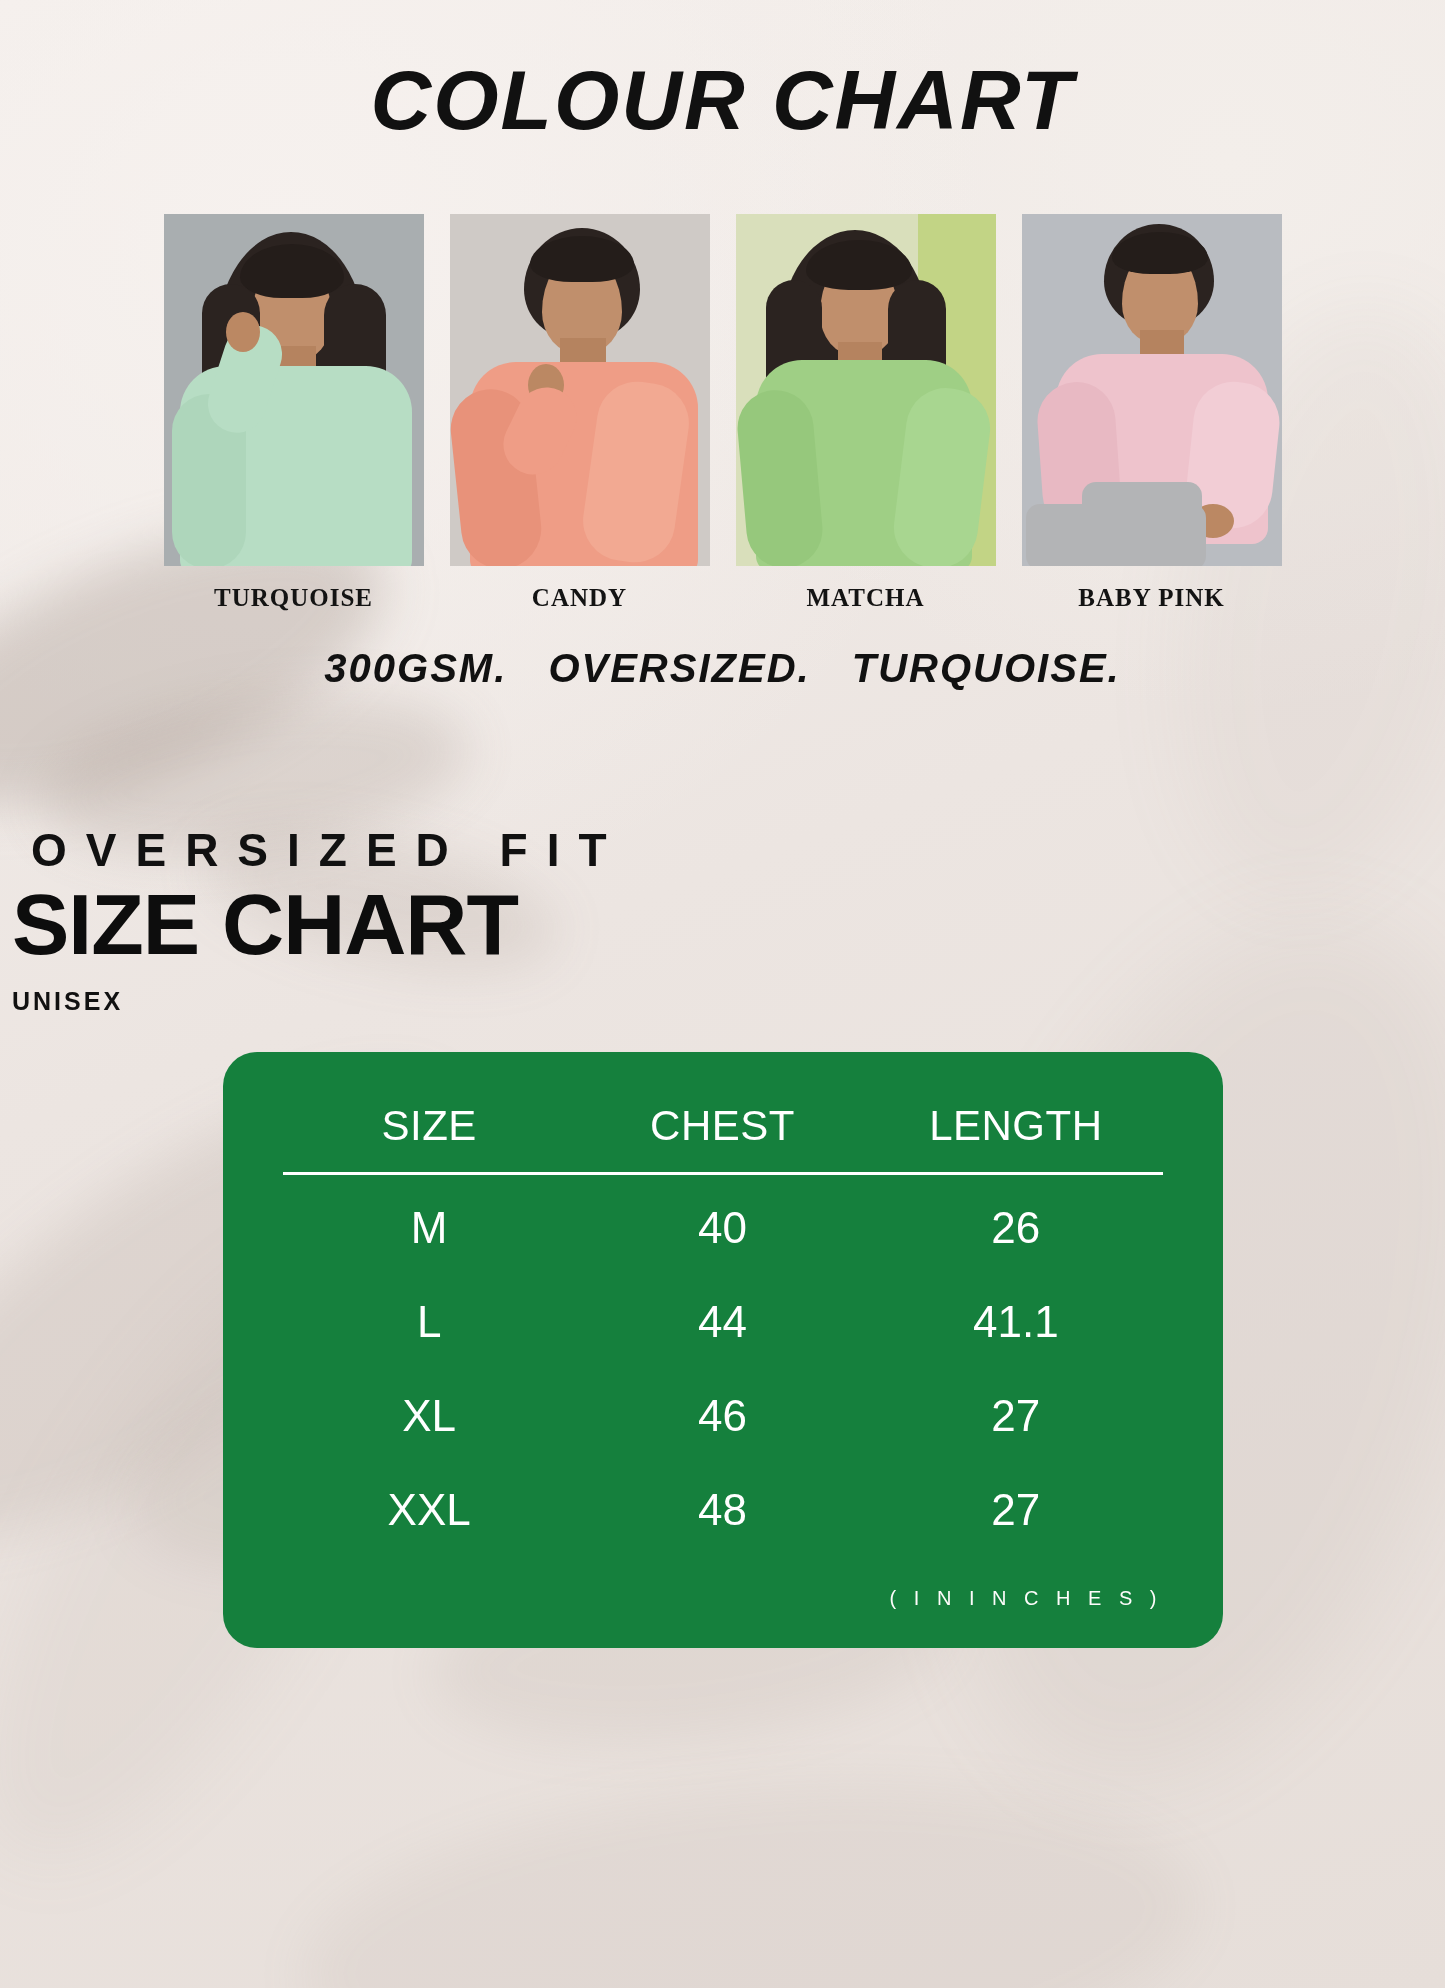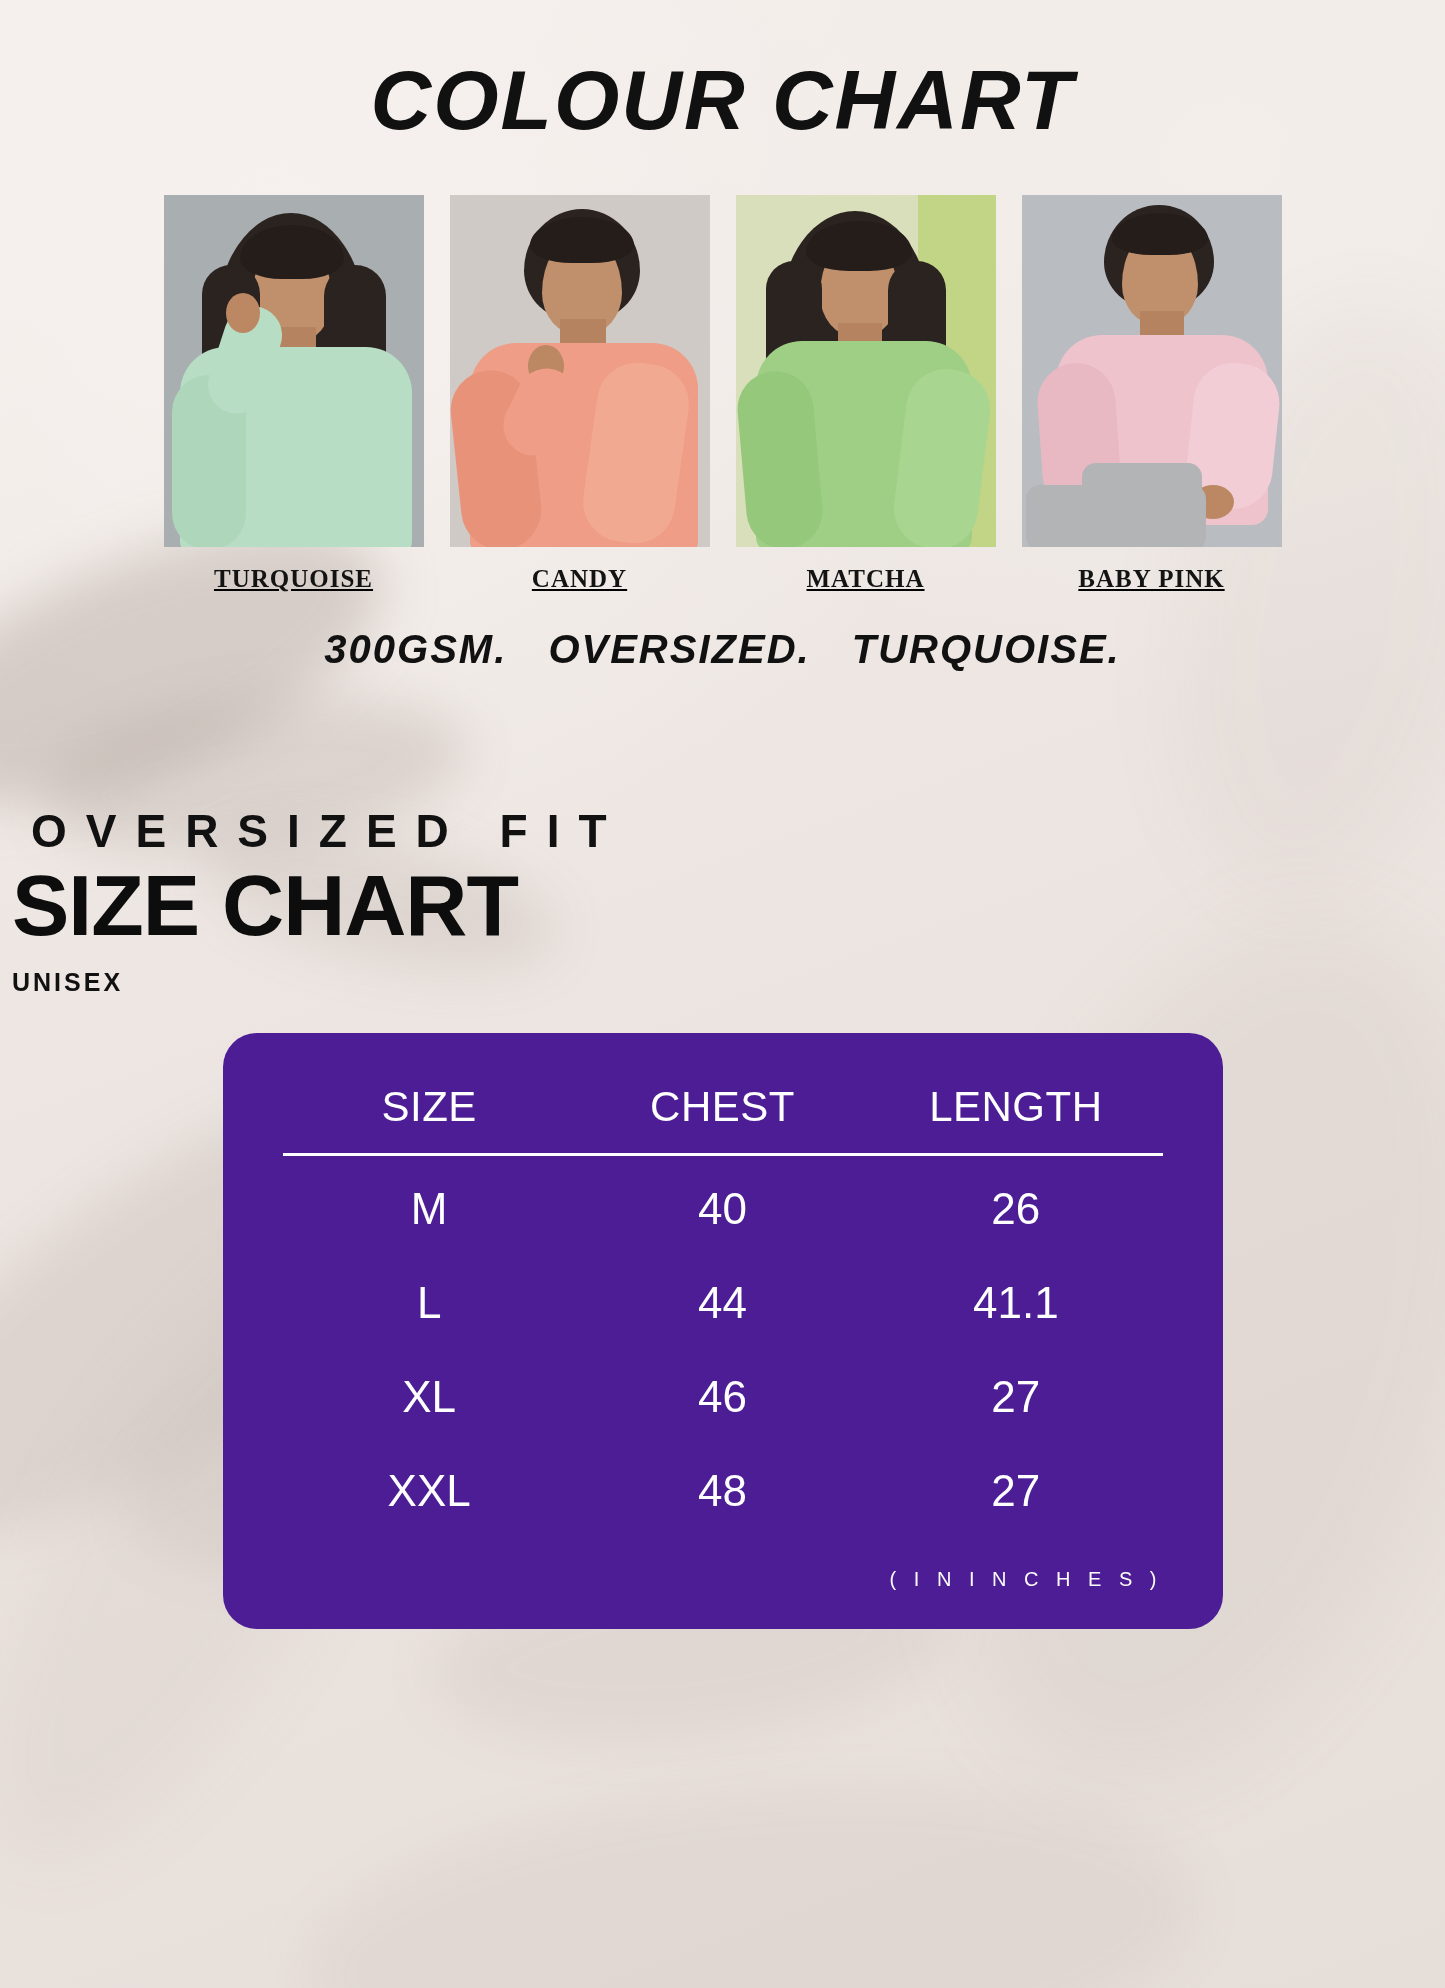--- a/index.html
+++ b/index.html
@@ -56,23 +56,22 @@
     color: #111;
     margin: 52px 0 0 0;
     font-family: "Liberation Sans", sans-serif;
   }
 
   
   .photos {
     display: flex;
     justify-content: center;
     gap: 26px;
-    margin-top: 46px;
+    margin-top: 65px;
     padding: 0 28px;
-    text-decoration: underline;
   }
   .photo-cell {
     width: 260px;
     display: flex;
     flex-direction: column;
     align-items: center;
   }
   .photo {
     width: 260px;
     height: 352px;
@@ -169,21 +168,21 @@
     font-weight: 700;
     letter-spacing: 3px;
     color: #111;
     margin-top: 18px;
   }
 
   
   .table-card {
     width: 1000px;
     margin: 36px auto 0 auto;
-    background: #4c1d95;
+    background: #15803d;
     border-radius: 34px;
     padding: 40px 60px 38px 60px;
     box-sizing: border-box;
     color: #fff;
   }
   table.size-table {
     width: 100%;
     border-collapse: collapse;
     table-layout: fixed;
   }

